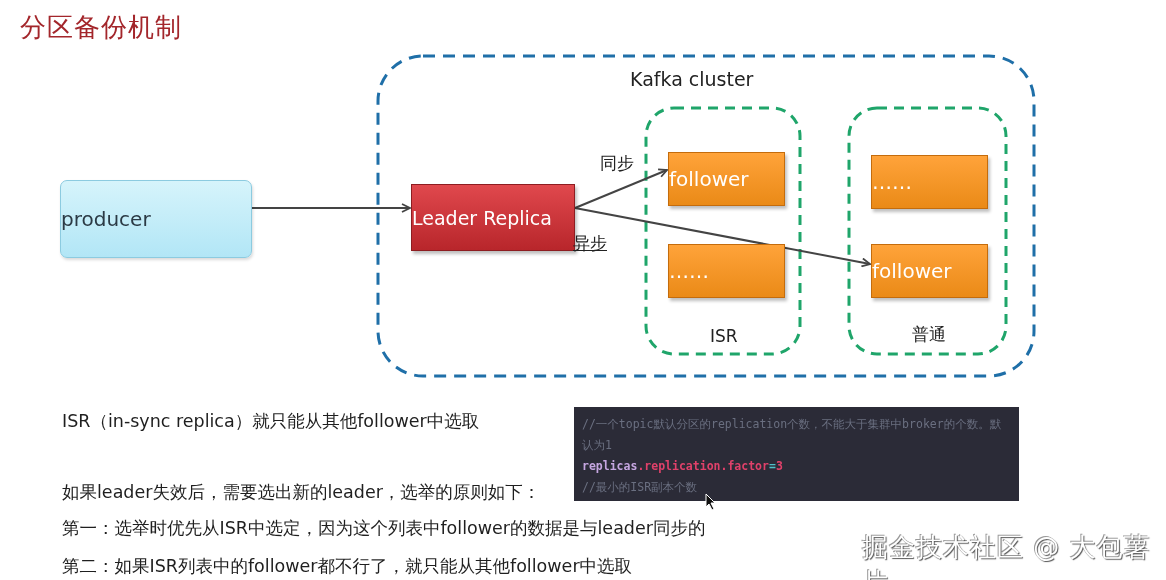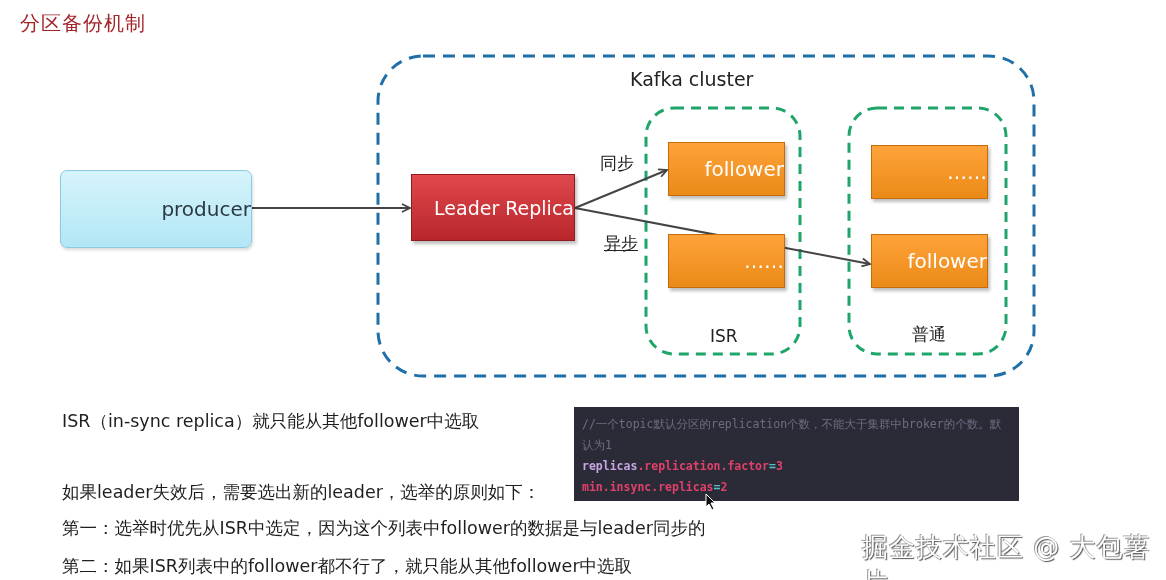--- a/index.html
+++ b/index.html
@@ -1,23 +1,23 @@
 <!DOCTYPE html>
 <html><head>
 <meta charset="utf-8">
 <style>
   html, body { margin: 0; padding: 0; }
   body {
     width: 1166px; height: 580px; background: #ffffff; position: relative; overflow: hidden;
     font-family: "DejaVu Sans", "Liberation Sans", sans-serif;
   }
   .abs { position: absolute; }
-  #title { left: 20px; top: 10px; font-size: 20px; color: #a3262b; letter-spacing: 1px; }
+  #title { left: 20px; top: 10px; font-size: 26px; color: #a3262b; letter-spacing: 1px; }
   svg.diagram { position: absolute; left: 0; top: 0; }
-  .box { position: absolute; display: flex; align-items: center; justify-content: flex-end; box-sizing: border-box; }
+  .box { position: absolute; display: flex; align-items: center; justify-content: flex-start; box-sizing: border-box; margin-top: 10px; }
   #producer {
     left: 60px; top: 170px; width: 192px; height: 78px; border-radius: 7px;
     background: linear-gradient(#d6f4fb, #b2e6f6); border: 1px solid #8ccbe0;
     color: #2b3a45; font-size: 20px; box-shadow: 1px 2px 3px rgba(0,0,0,0.15);
   }
   #leader {
     left: 411px; top: 174px; width: 164px; height: 67px;
     background: linear-gradient(#e0484d, #b8262b); border: 1px solid #8e1d21;
     color: #ffffff; font-size: 19px; box-shadow: 2px 3px 3px rgba(0,0,0,0.25);
   }
@@ -26,21 +26,21 @@
     color: #ffffff; font-size: 20px; box-shadow: 2px 3px 3px rgba(0,0,0,0.25);
     width: 117px; height: 54px;
   }
   #isr-f1 { left: 668px; top: 142px; }
   #isr-f2 { left: 668px; top: 234px; }
   #nor-f1 { left: 871px; top: 145px; }
   #nor-f2 { left: 871px; top: 234px; }
   .label { position: absolute; font-size: 17px; color: #222; }
   #cluster-label { left: 630px; top: 68px; font-size: 19px; color: #222; }
   #sync-label { left: 600px; top: 152px; }
-  #async-label { left: 604px; top: 232px; text-decoration: underline; }
+  #async-label { left: 573px; top: 232px; text-decoration: underline; }
   #isr-label { left: 710px; top: 326px; }
   #normal-label { left: 912px; top: 323px; }
   .text-line { position: absolute; left: 62px; font-size: 17.5px; color: #1f1f1f; white-space: nowrap; }
   #line1 { top: 409px; }
   #line2 { top: 480px; }
   #line3 { top: 516px; }
   #line4 { top: 554px; }
   #code {
     left: 574px; top: 407px; width: 445px; height: 94px; background: #2b2b37;
     font-family: "DejaVu Sans Mono", "Liberation Mono", monospace; font-size: 11.5px;
@@ -107,20 +107,20 @@
 <div id="normal-label" class="label">普通</div>
 
 <div id="line1" class="text-line">ISR（in-sync replica）就只能从其他follower中选取</div>
 <div id="line2" class="text-line">如果leader失效后，需要选出新的leader，选举的原则如下：</div>
 <div id="line3" class="text-line">第一：选举时优先从ISR中选定，因为这个列表中follower的数据是与leader同步的</div>
 <div id="line4" class="text-line">第二：如果ISR列表中的follower都不行了，就只能从其他follower中选取</div>
 
 <div id="code" class="abs">
   <div><span class="cm">//一个topic默认分区的replication个数，不能大于集群中broker的个数。默认为1</span></div>
   <div><span class="k1">replicas</span><span class="k2">.replication.factor</span><span class="op">=</span><span class="num">3</span></div>
-  <div><span class="k2">min.insync.replicas</span><span class="op">=</span><span class="num">2</span></div>
+  <div><span class="cm">//最小的ISR副本个数</span></div>
 </div>
 
 <svg id="cursor" class="abs" width="12" height="18">
   <path d="M1,1 L1,14 L4,11 L7,17 L9,16 L6,10 L10,10 Z" fill="#111" stroke="#fff" stroke-width="1"></path>
 </svg>
 
 <div id="watermark" class="abs">掘金技术社区 @ 大包薯片</div>
 
 </body></html>

